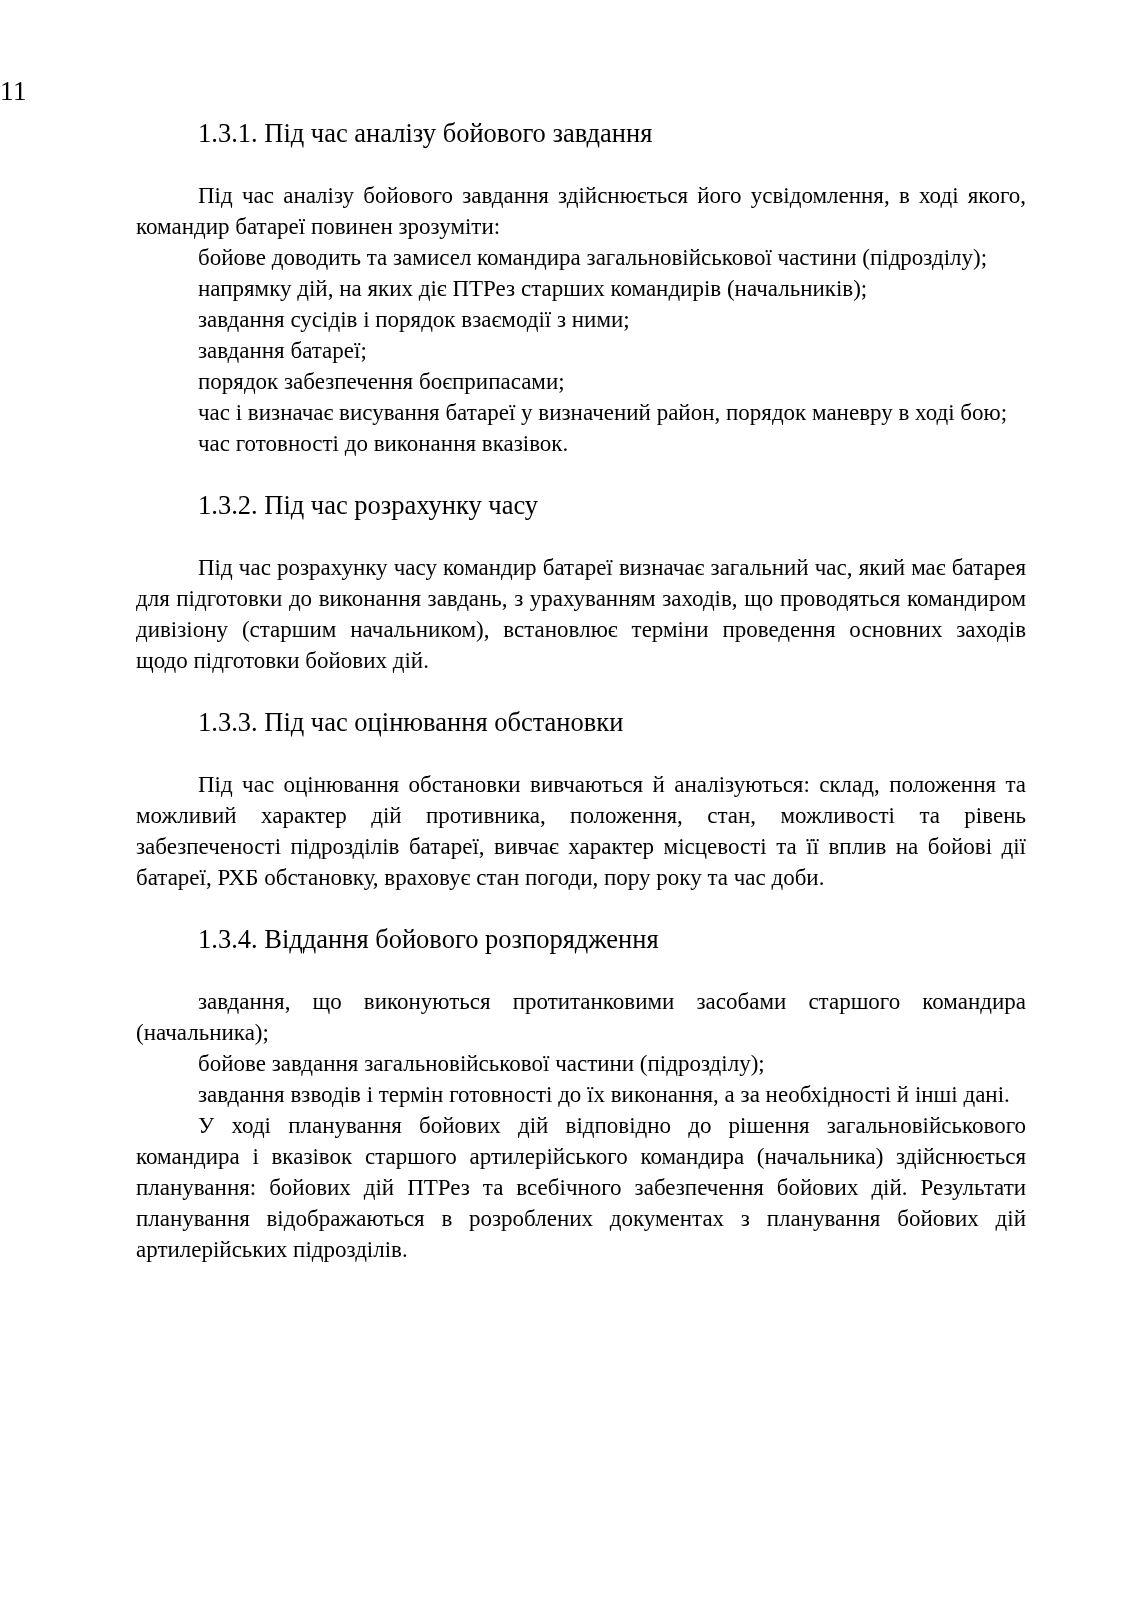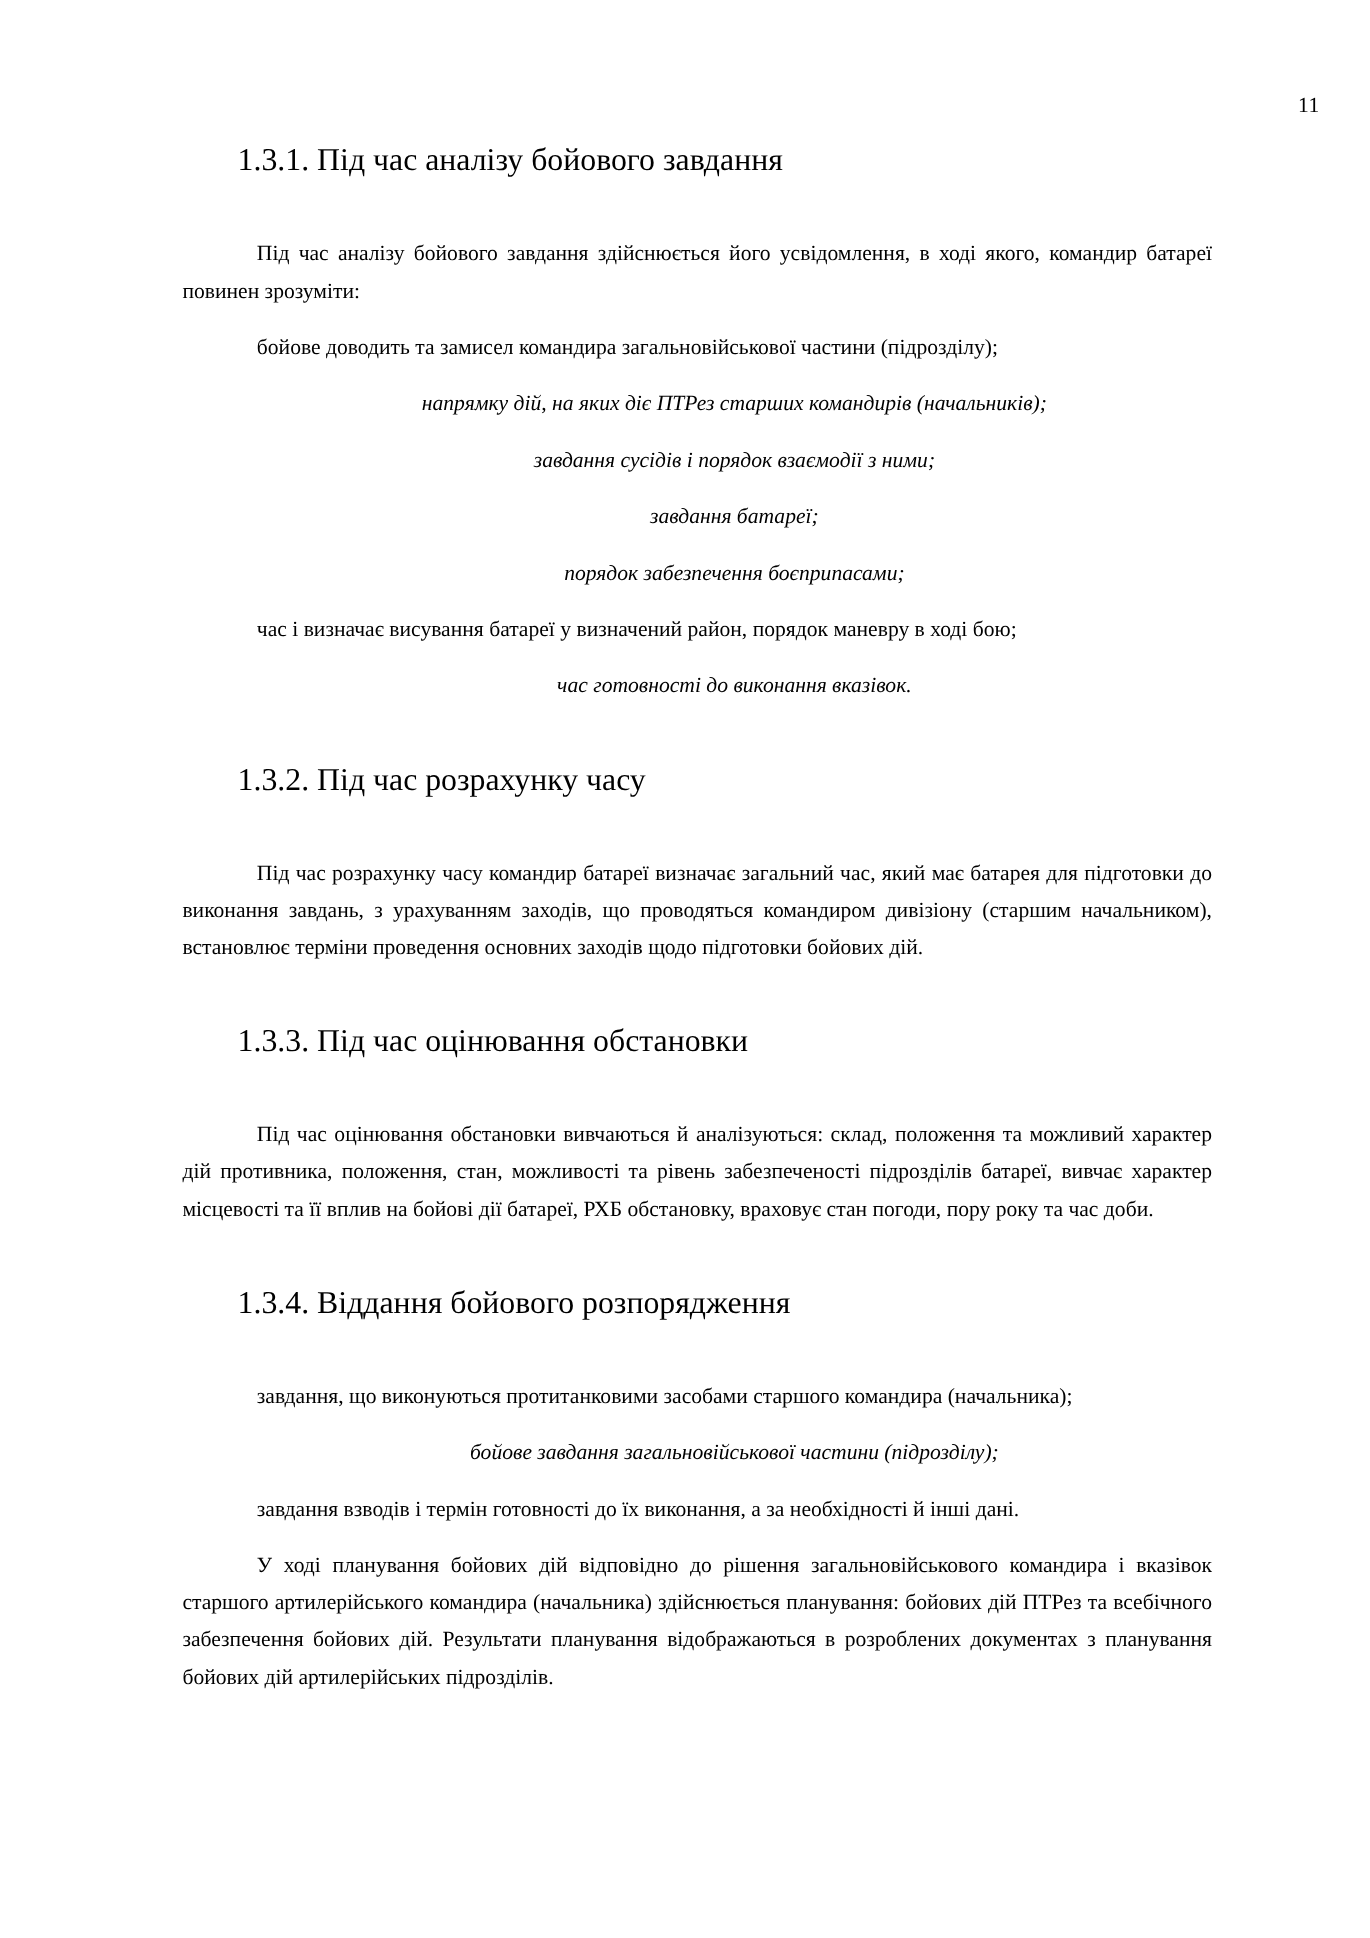--- a/index.html
+++ b/index.html
@@ -19,51 +19,50 @@
     margin: 0 auto;
     background: #ffffff;
     box-sizing: border-box;
     overflow: hidden;
   }
   .page-number {
     position: absolute;
     top: 78px;
     left: 0;
     width: 1100px;
-    text-align: right;
-    font-size: 18px;
+    text-align: left;
+    font-size: 27px;
     line-height: 1;
     letter-spacing: 0.5px;
   }
   .content {
     position: absolute;
     left: 136px;
     top: 118px;
     width: 890px;
   }
   .heading {
     font-size: 26.5px;
     line-height: 31px;
     text-indent: 62px;
     text-align: left;
     margin: 0;
     white-space: nowrap;
   }
   .para {
-    font-size: 18px;
+    font-size: 23px;
     line-height: 31px;
     text-indent: 62px;
     text-align: justify;
     text-justify: inter-word;
-    margin: 16px;
+    margin: 0;
     hyphens: none;
   }
   .para.nojust {
-    text-align: center;
-    font-style: italic;
+    text-align: left;
   }
   .gap-after-heading { height: 31px; }
   .gap-before-heading { height: 31px; }
 </style>
 </head>
 <body>
 
 <div class="page">
 
   <div class="page-number">11</div>

